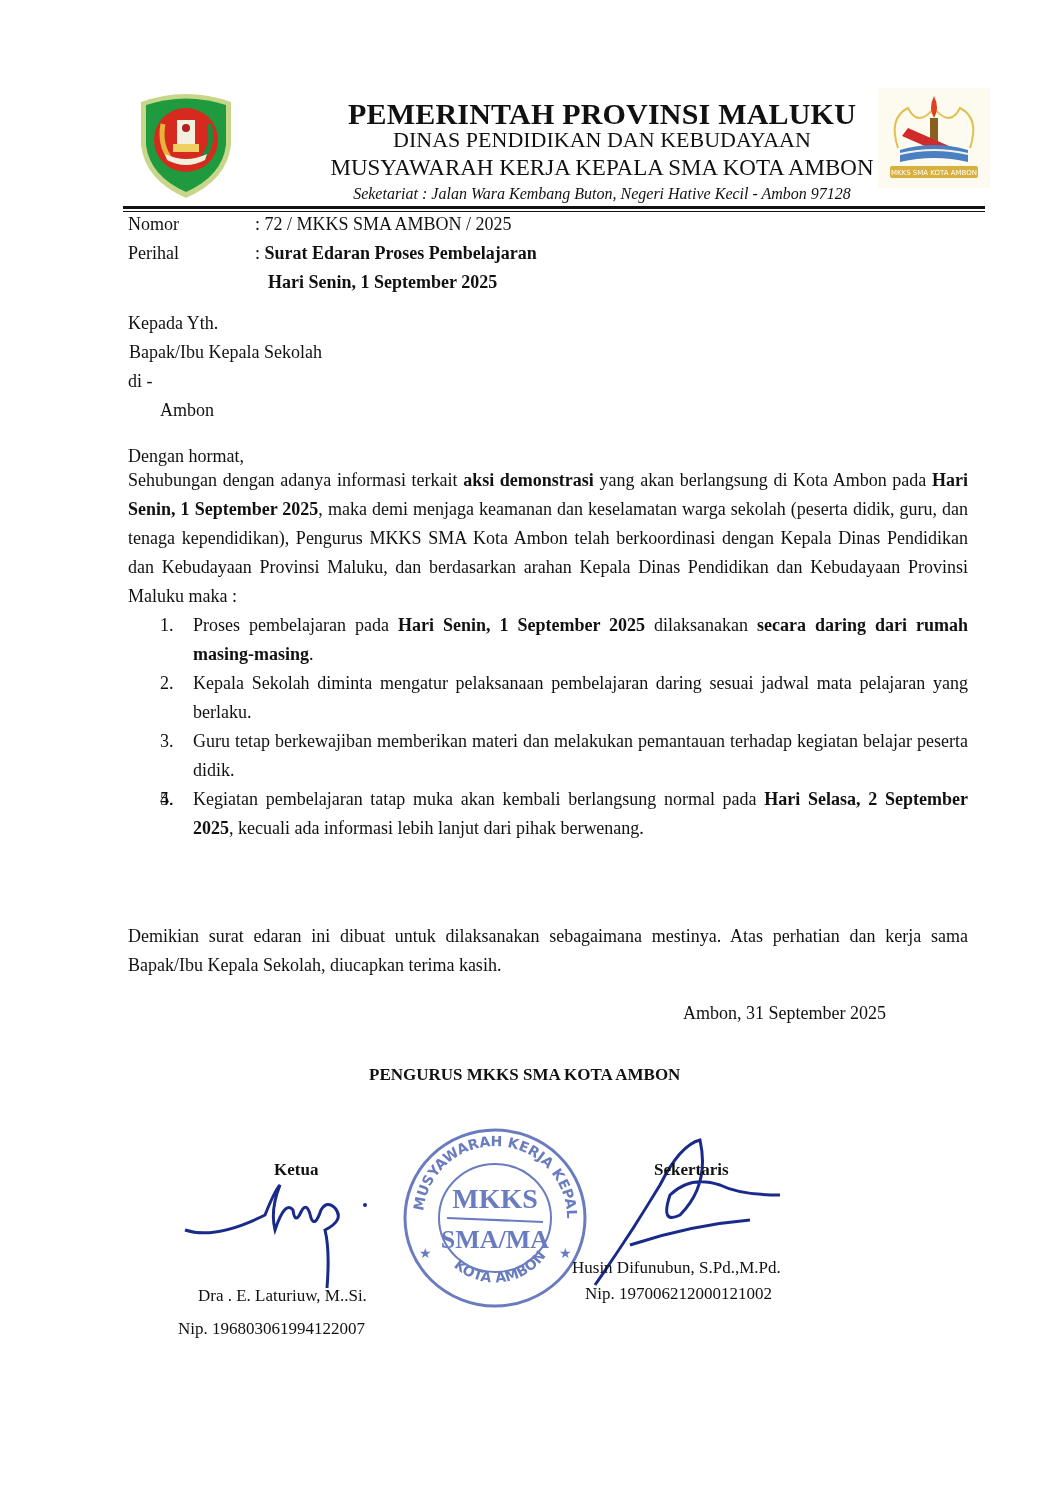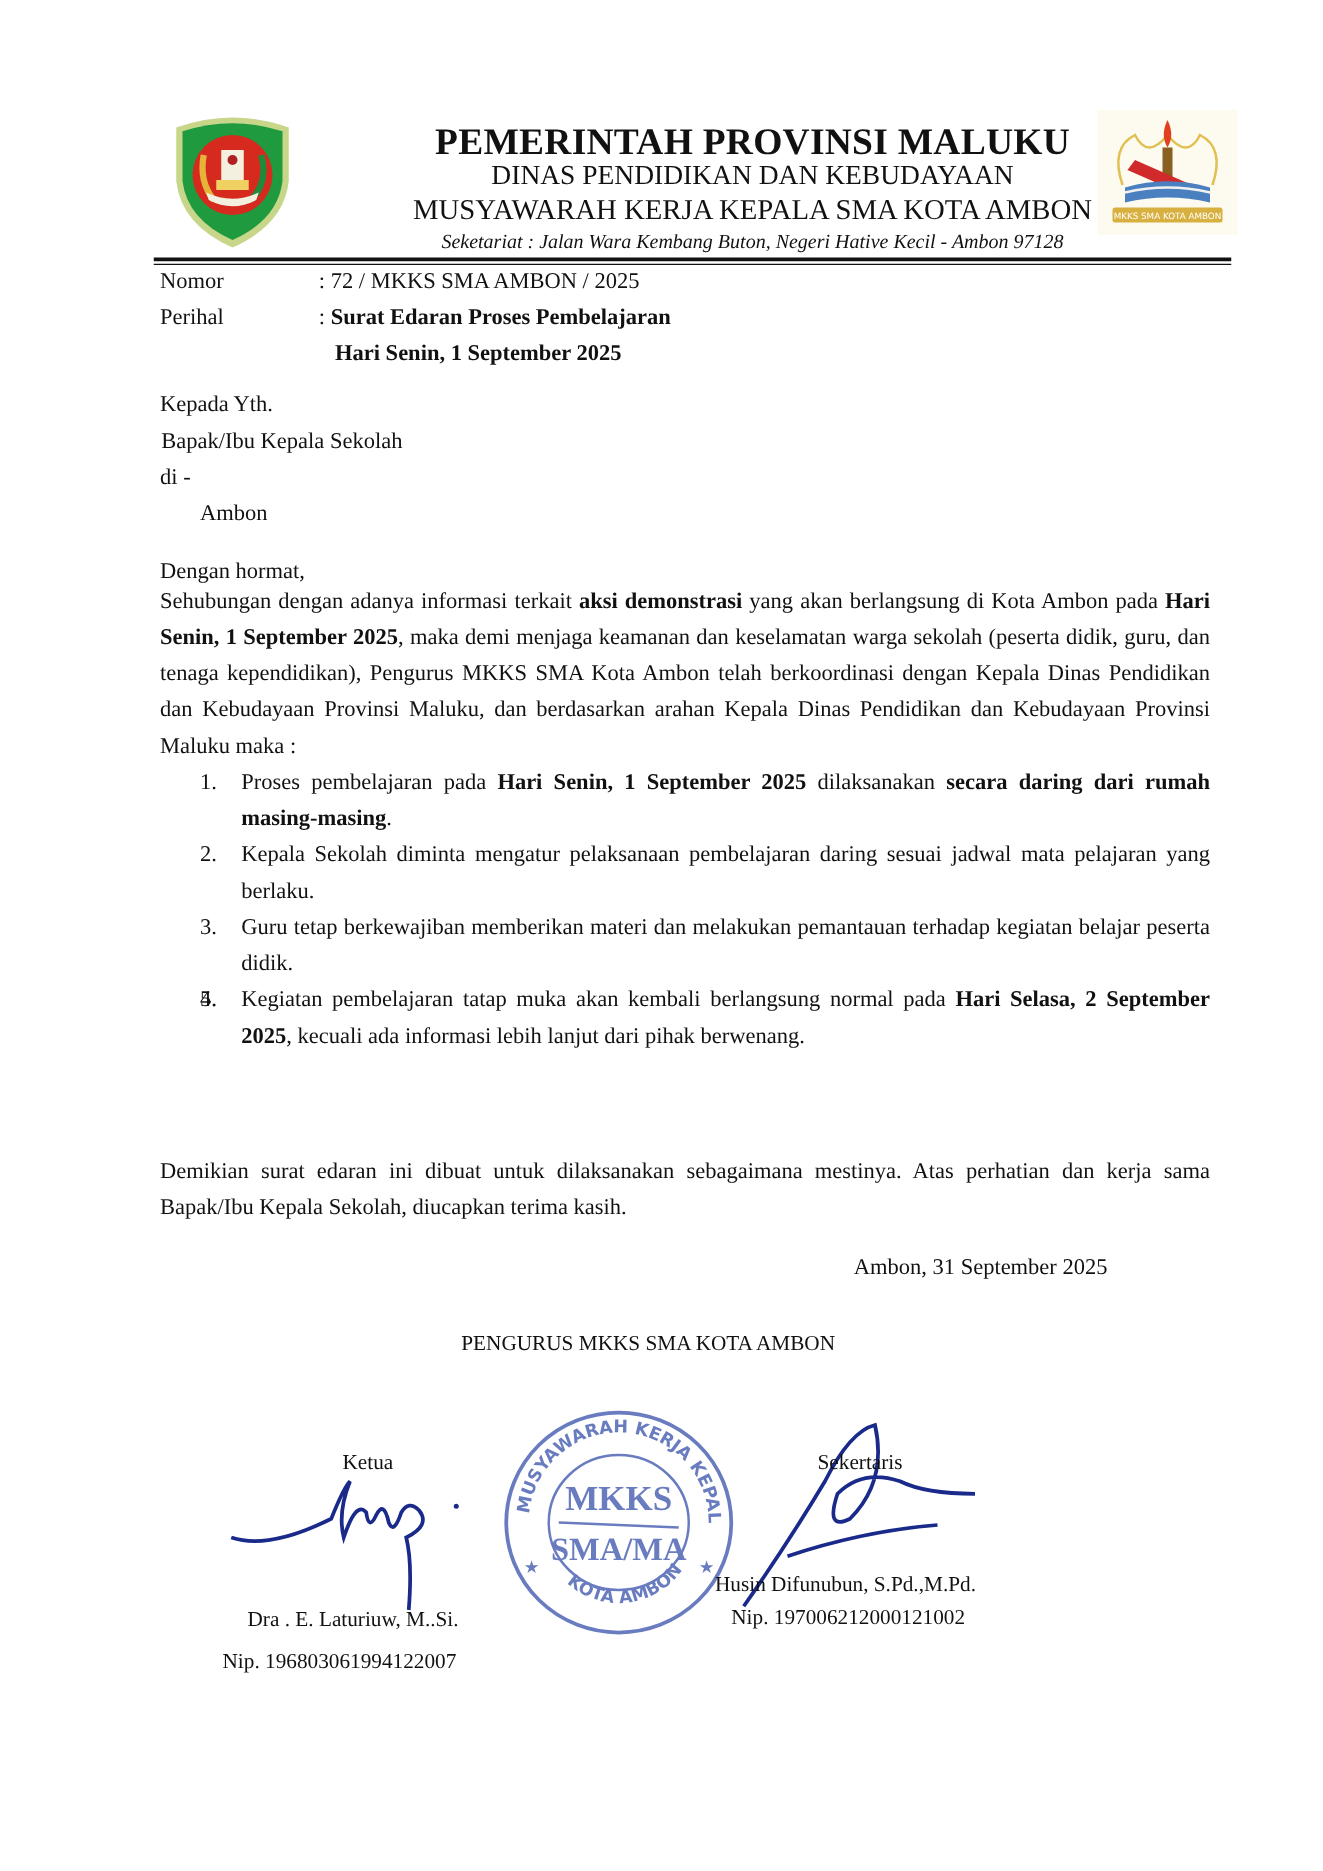--- a/index.html
+++ b/index.html
@@ -22,21 +22,21 @@
   .meta-label { left: 128px; font-size: 18px; }
   .meta-value { left: 255px; font-size: 18px; white-space: nowrap; }
   .b { font-weight: bold; }
 
   .txt { font-size: 18px; white-space: nowrap; }
   .para { left: 128px; width: 840px; font-size: 18px; line-height: 29px; text-align: justify; }
   .list { left: 160px; width: 808px; font-size: 18px; line-height: 29px; margin: 0; padding: 0; list-style: none; }
   .list li { position: relative; padding-left: 33px; text-align: justify; }
   .list li .num { position: absolute; left: 0; top: 0; }
 
-  .sig-title { font-size: 17px; font-weight: normal; white-space: nowrap; }
+  .sig-title { font-size: 17px; font-weight: bold; white-space: nowrap; }
   .sig-name { font-size: 17px; white-space: nowrap; }
 </style>
 </head>
 <body>
 
 <div class="abs logo-left">
   <svg width="98" height="110" viewBox="0 0 98 110">
     <path d="M4,12 Q49,-4 94,12 L94,55 Q90,90 49,108 Q8,90 4,55 Z" fill="#c8d68a"></path>
     <path d="M9,15 Q49,2 89,15 L89,55 Q85,86 49,102 Q13,86 9,55 Z" fill="#1f9a3e"></path>
     <circle cx="49" cy="50" r="32" fill="#d62a1f"></circle>

